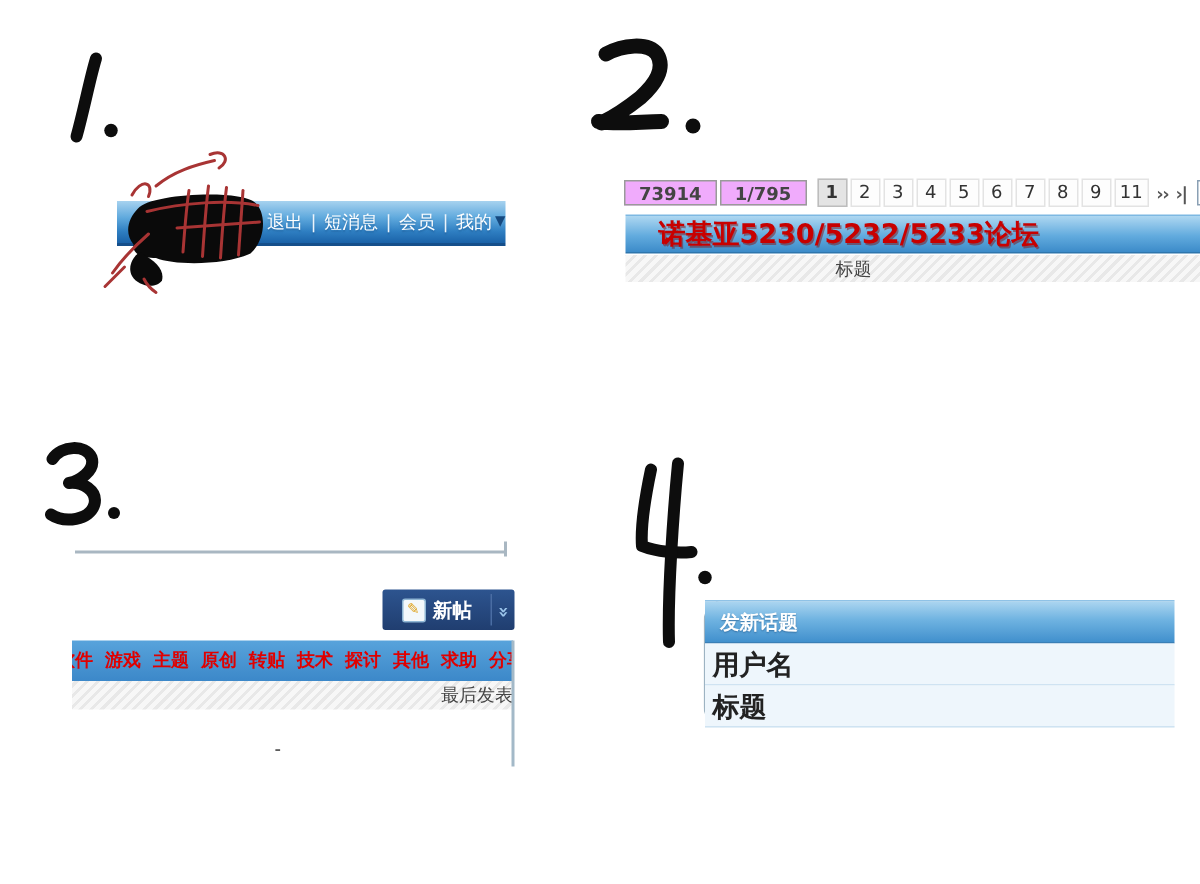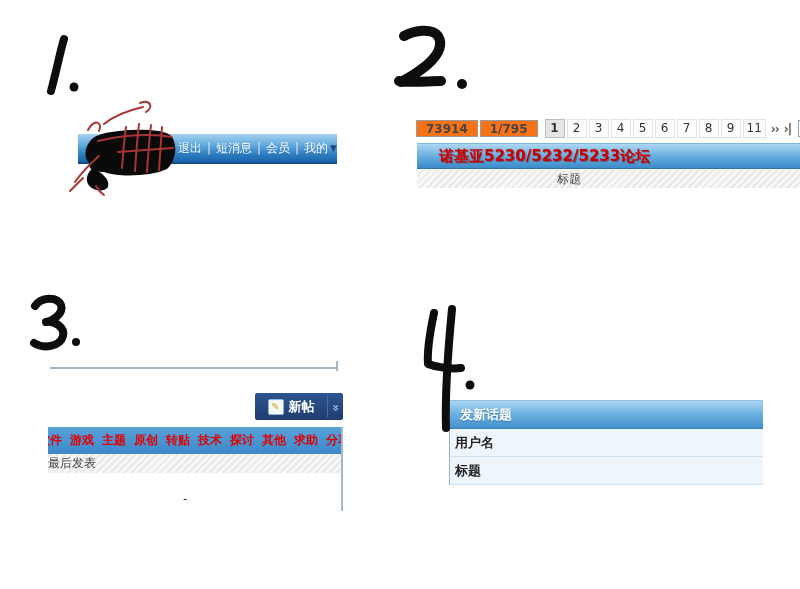--- a/index.html
+++ b/index.html
@@ -17,21 +17,21 @@
     text-shadow:0 1px 1px rgba(20,70,120,.35);
   }
   .userbar .sep{margin:0 5px;color:#eaf4fc;}
   .userbar .caret{font-size:9px;color:#16497f;margin-left:2px;text-shadow:none;}
   
   .pager{
     position:absolute;left:416px;top:119px;height:19px;
     display:flex;align-items:center;font-size:12px;color:#333;
   }
   .pager .statbox{
-    border:1px solid #9a9a9a;background:#f97316;font-weight:bold;color:#444;
+    border:1px solid #9a9a9a;background:#f0abfc;font-weight:bold;color:#444;
     height:17px;line-height:17px;padding:0 9px;box-sizing:border-box;margin-right:2px;
   }
   .pages{display:flex;align-items:center;margin-left:3px;}
   .page{
     min-width:12px;text-align:center;height:17px;line-height:17px;
     padding:0 3px;margin-left:2px;border:1px solid #e3e3e3;background:#fdfdfd;color:#333;
   }
   .page.current{background:#e4e4e4;border:1px solid #bdbdbd;font-weight:bold;}
   .pagectl{margin-left:5px;color:#555;font-weight:bold;letter-spacing:-1px;}
   .jump-input{
@@ -39,21 +39,21 @@
     font-size:12px;padding:0 2px;
   }
   
   .forumbar{
     position:absolute;left:417px;top:143px;width:383px;height:26px;
     background:linear-gradient(#aed7f1 0%,#62abde 55%,#3c8bc9 100%);
     border-top:1px solid #7db8e2;border-bottom:1px solid #2e76ad;
     display:flex;align-items:center;box-sizing:border-box;
   }
   .forumbar .ftitle{
-    margin-left:22px;color:#c80000;font-weight:bold;font-size:15px;
+    margin-left:22px;color:#c80000;font-weight:bold;font-size:18px;
     text-shadow:1px 1px 0 rgba(130,20,20,.5);
   }
   .hatchrow{
     background:repeating-linear-gradient(315deg,#f7f7f7 0px,#f7f7f7 3px,#e8e8e8 3px,#e8e8e8 5px);
     color:#444;font-size:12px;display:flex;align-items:center;
   }
   .hdr2{position:absolute;left:417px;top:170px;width:383px;height:18px;padding-left:140px;box-sizing:border-box;}
   
   .topline{position:absolute;left:50px;top:367px;width:288px;height:2px;background:#a9b7c2;}
   .topline .tick{position:absolute;right:0;top:-6px;width:2px;height:10px;background:#a9b7c2;}
@@ -72,38 +72,38 @@
     width:15px;text-align:center;color:#9cc5ea;font-size:12px;
   }
   .npchev .rot{display:inline-block;transform:rotate(90deg);letter-spacing:-2px;}
   .linksbar{
     position:absolute;left:48px;top:427px;width:294px;height:27px;
     background:linear-gradient(#58a3db 0%,#3c88c9 100%);
     display:flex;align-items:center;gap:8px;overflow:hidden;
     color:#e00000;font-weight:bold;font-size:12px;white-space:nowrap;
   }
   .linksbar .flink:first-child{margin-left:-10px;}
-  .hdr3{position:absolute;left:48px;top:454px;width:294px;height:19px;justify-content:flex-start;}
+  .hdr3{position:absolute;left:48px;top:454px;width:294px;height:19px;justify-content:flex-end;}
   .rborder3{position:absolute;left:341px;top:427px;width:2px;height:84px;background:#a3b9c8;}
   .dash3{position:absolute;left:183px;top:492px;color:#333;font-size:12px;}
   
   .panel4{
-    position:absolute;left:449px;top:400px;width:314px;
-    border-left:1px solid #9db3c2;box-sizing:border-box;
+    position:absolute;left:469px;top:400px;width:314px;
+    border-left:1px solid #9db3c2;box-sizing:border-box;border-radius:14px;
   }
   .p4header{
     height:29px;background:linear-gradient(#abd5f0 0%,#6fb3e1 45%,#4190cd 100%);
     border-top:1px solid #8fc2e6;border-bottom:1px solid #3a7fb6;
     display:flex;align-items:center;padding-left:10px;box-sizing:border-box;
     color:#fff;font-weight:bold;font-size:13px;text-shadow:0 1px 1px rgba(20,70,120,.5);
   }
   .p4row{
     height:28px;background:#eef6fc;border-bottom:1px solid #cfe3f2;
     display:flex;align-items:center;padding-left:5px;box-sizing:border-box;
-    color:#222;font-weight:bold;font-size:13px;
+    color:#222;font-weight:bold;font-size:18px;
   }
   
   .ink{position:absolute;left:0;top:0;z-index:6;pointer-events:none;}
 </style>
 </head>
 <body>
 
 <div class="canvas">
 
   <div class="userbar">

